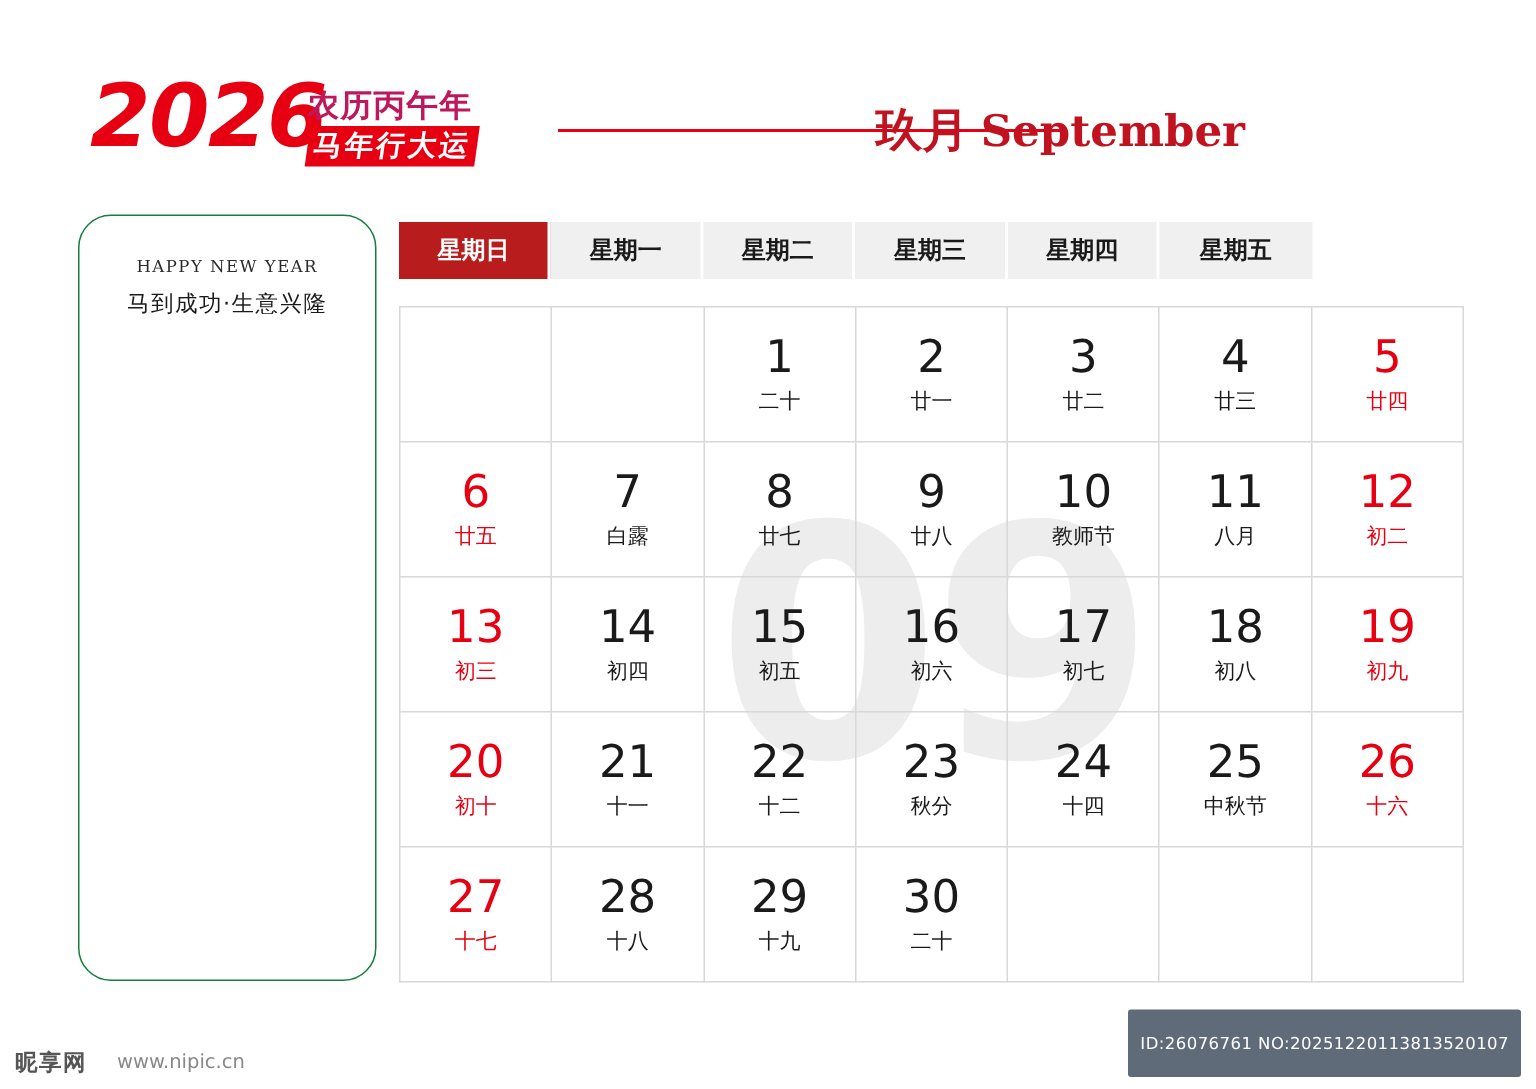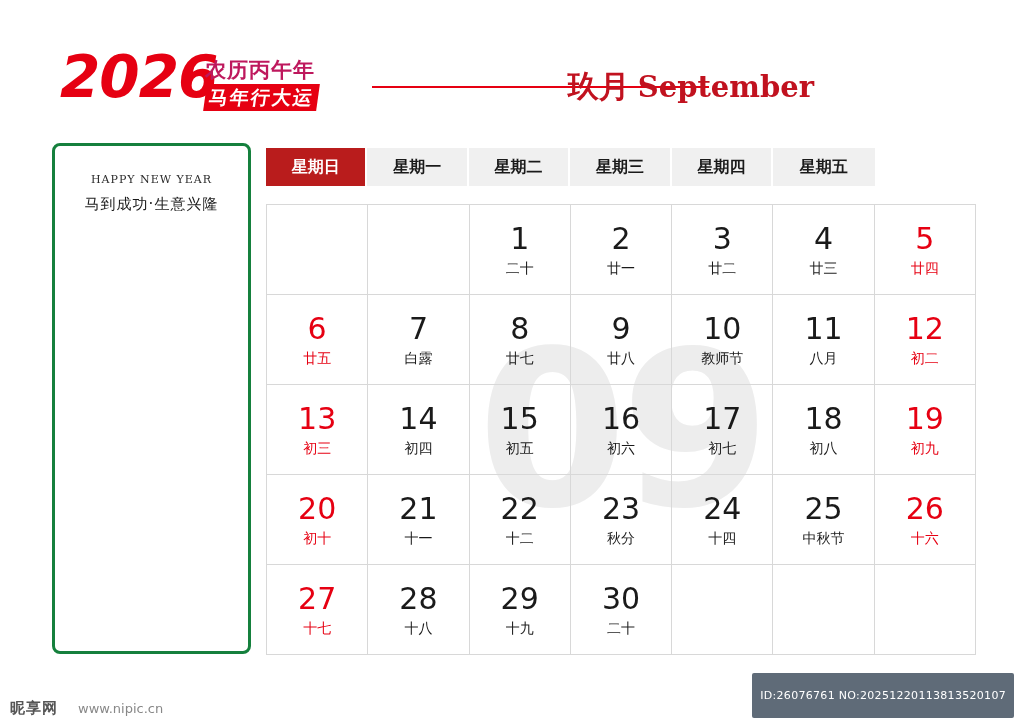--- a/index.html
+++ b/index.html
@@ -63,21 +63,21 @@
   }
   .rule {
     position: absolute;
     left: 372px; top: 38px;
     width: 337px;
     height: 2px;
     background: #e60012;
   }
   .month-title {
     position: absolute;
-    right: 58px; top: 18px;
+    right: 42px; top: 18px;
     color: #c1121f;
     white-space: nowrap;
   }
   .month-cn {
     font-family: "DejaVu Serif", serif;
     font-size: 31px;
     font-weight: bold;
     color: #c1121f;
   }
   .month-en {
@@ -87,22 +87,22 @@
     color: #c1121f;
     margin-left: 8px;
   }
 
   
   .side-card {
     position: absolute;
     left: 52px; top: 143px;
     width: 199px;
     height: 511px;
-    border: 3px solid #15803d;
-    border-radius: 8px;
+    border: 1px solid #15803d;
+    border-radius: 22px;
     background: #ffffff;
   }
   .side-card-inner {
     position: absolute;
     left: 6px; top: 6px;
     right: 6px; bottom: 6px;
     border-radius: 17px;
     border: 1px solid transparent;
   }
   .hny {

